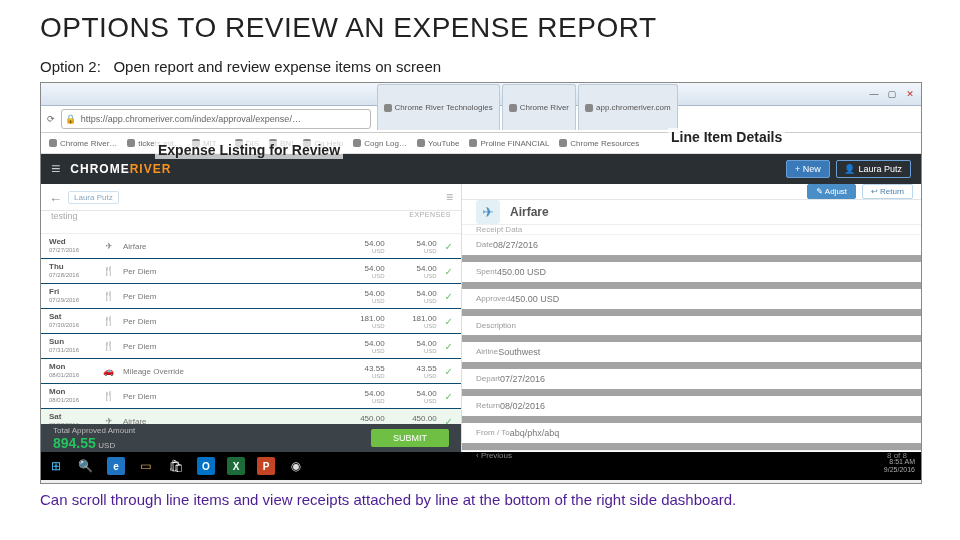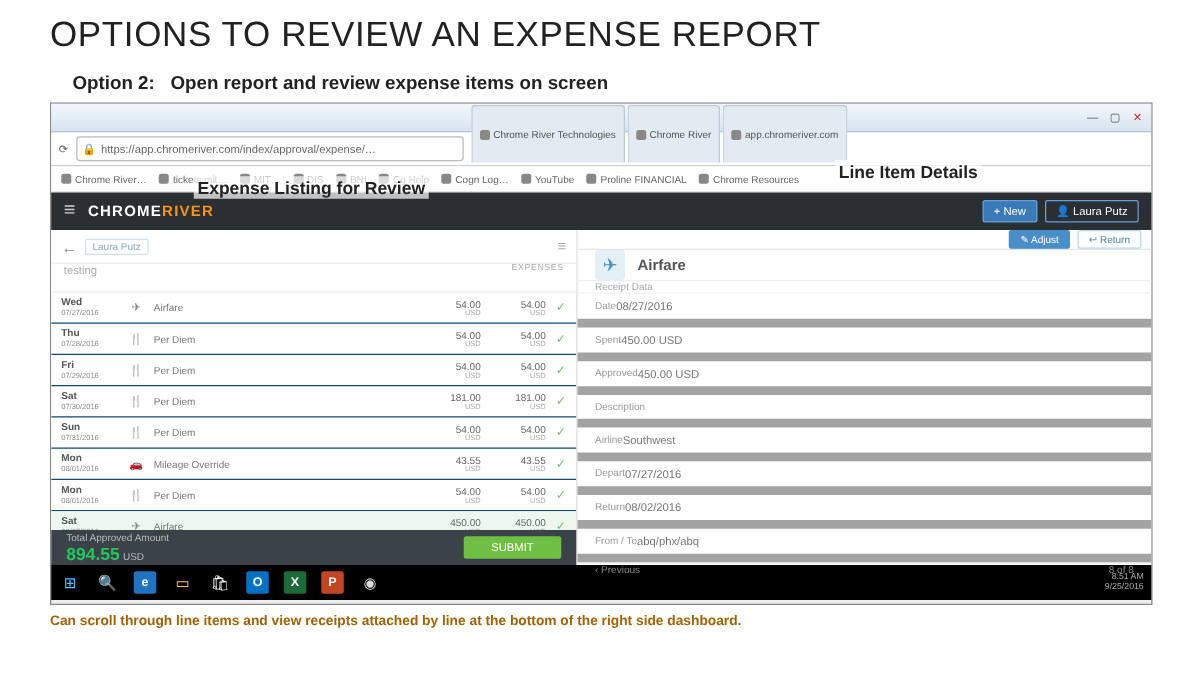--- a/index.html
+++ b/index.html
@@ -1,20 +1,20 @@
 <!DOCTYPE html>
 <html><head>
 <meta charset="utf-8">
 <style>
 html,body{margin:0;padding:0;width:960px;height:540px;font-family:Arial,Helvetica,sans-serif;background:#fff;overflow:hidden}
 .slide{position:relative;width:960px;height:540px}
 .title{position:absolute;left:40px;top:12px;font-size:28px;font-weight:400;letter-spacing:0.5px;color:#222}
-.subtitle-line{position:absolute;left:58px;top:58px;font-size:15px;font-weight:700;color:#222}
+.subtitle-line{position:absolute;left:40px;top:58px;font-size:15px;font-weight:400;color:#222}
 .screenshot{position:absolute;left:40px;top:82px;width:880px;height:400px;background:#eee;border:1px solid #888}
-.footer-note{position:absolute;left:40px;top:490px;width:880px;font-size:11px;font-weight:700;color:#a16207;line-height:1.3}
+.footer-note{position:absolute;left:40px;top:490px;width:880px;font-size:15px;font-weight:400;color:#4c1d95;line-height:1.3}
 
 
 .winchrome{height:22px;background:linear-gradient(#f2f6fb,#d8e4f0);border-bottom:1px solid #a9b8c9;font-size:9px;color:#555;display:flex;align-items:center;justify-content:flex-end;gap:4px;padding:0 4px}
 .winchrome span{width:14px;text-align:center}
 .url-row{height:26px;background:#fff;border-bottom:1px solid #ccc;display:flex;align-items:center;font-size:9px;color:#666;gap:6px;padding:0 6px}
 .urlbox{flex:0 0 300px;height:18px;border:1px solid #bbb;border-radius:3px;display:flex;align-items:center;padding:0 4px;gap:4px}
 .lock{color:#2a8a2a;font-size:9px}
 .tabstrip{display:flex;gap:2px;flex:1;height:22px;align-items:flex-end}
 .btab{background:#e3eaf2;border:1px solid #bcc9d6;border-bottom:none;border-radius:3px 3px 0 0;font-size:8px;padding:18px 6px;color:#555;display:flex;align-items:center;gap:3px}
 .bmbar{height:20px;background:#fff;border-bottom:1px solid #ddd;display:flex;align-items:center;gap:10px;padding:0 8px;font-size:8px;color:#666}

